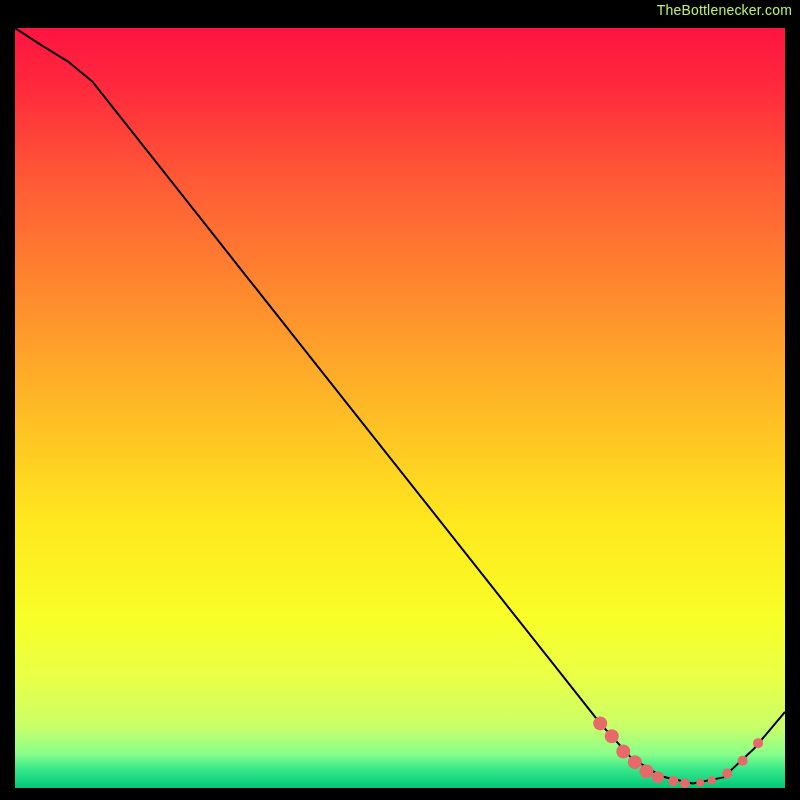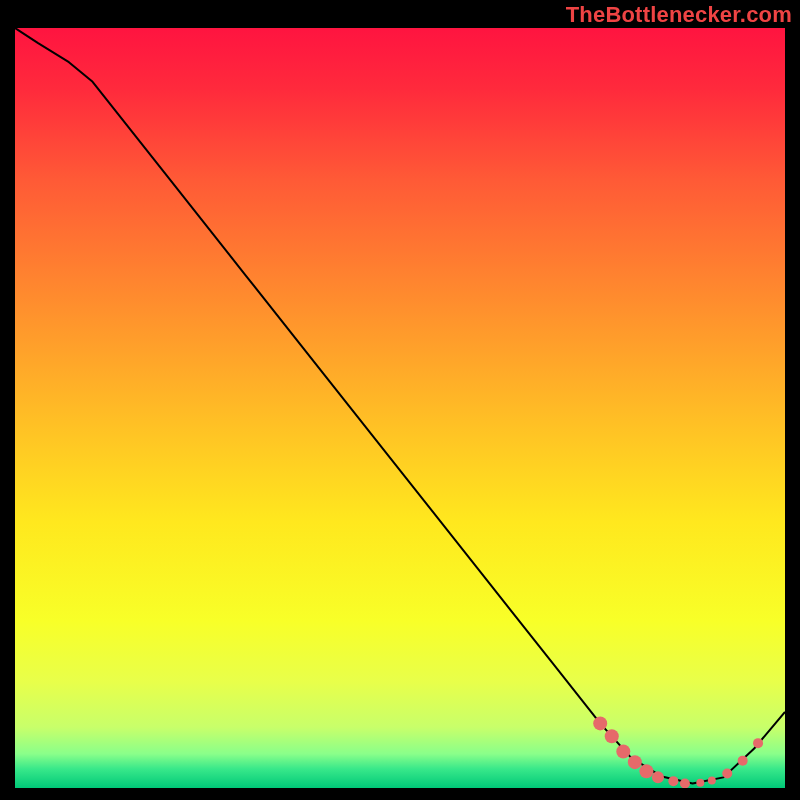--- a/index.html
+++ b/index.html
@@ -8,23 +8,23 @@
     position: relative;
     width: 800px;
     height: 800px;
     background: #000;
   }
   .attribution {
     position: absolute;
     top: 2px;
     right: 8px;
     font-family: Arial, Helvetica, sans-serif;
-    font-size: 22px;
-    font-weight: 700;
-    color: #ef4444;
+    font-size: 14px;
+    font-weight: 400;
+    color: #bef264;
     letter-spacing: 0.2px;
     z-index: 10;
   }
   .plot-wrap {
     position: absolute;
     left: 15px;
     top: 28px;
     width: 770px;
     height: 760px;
   }

